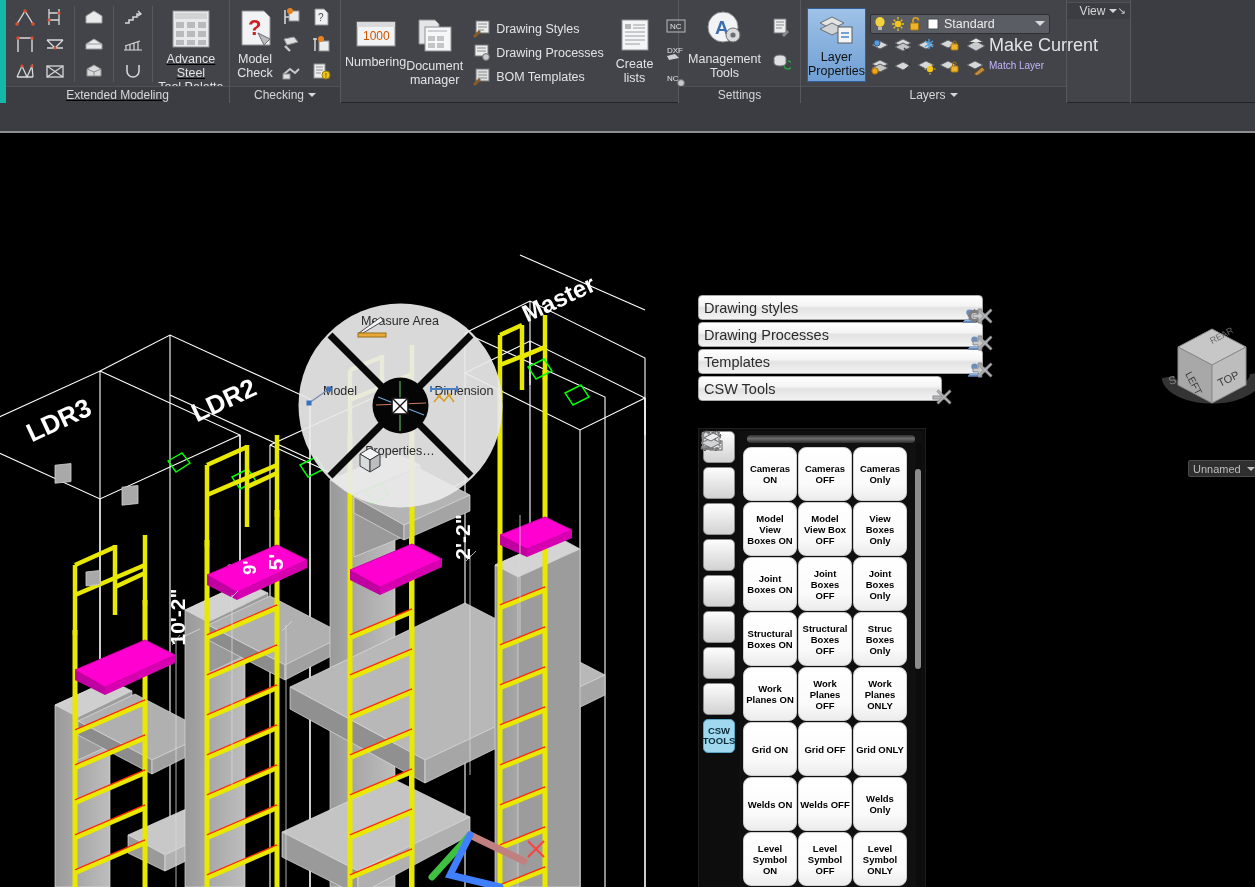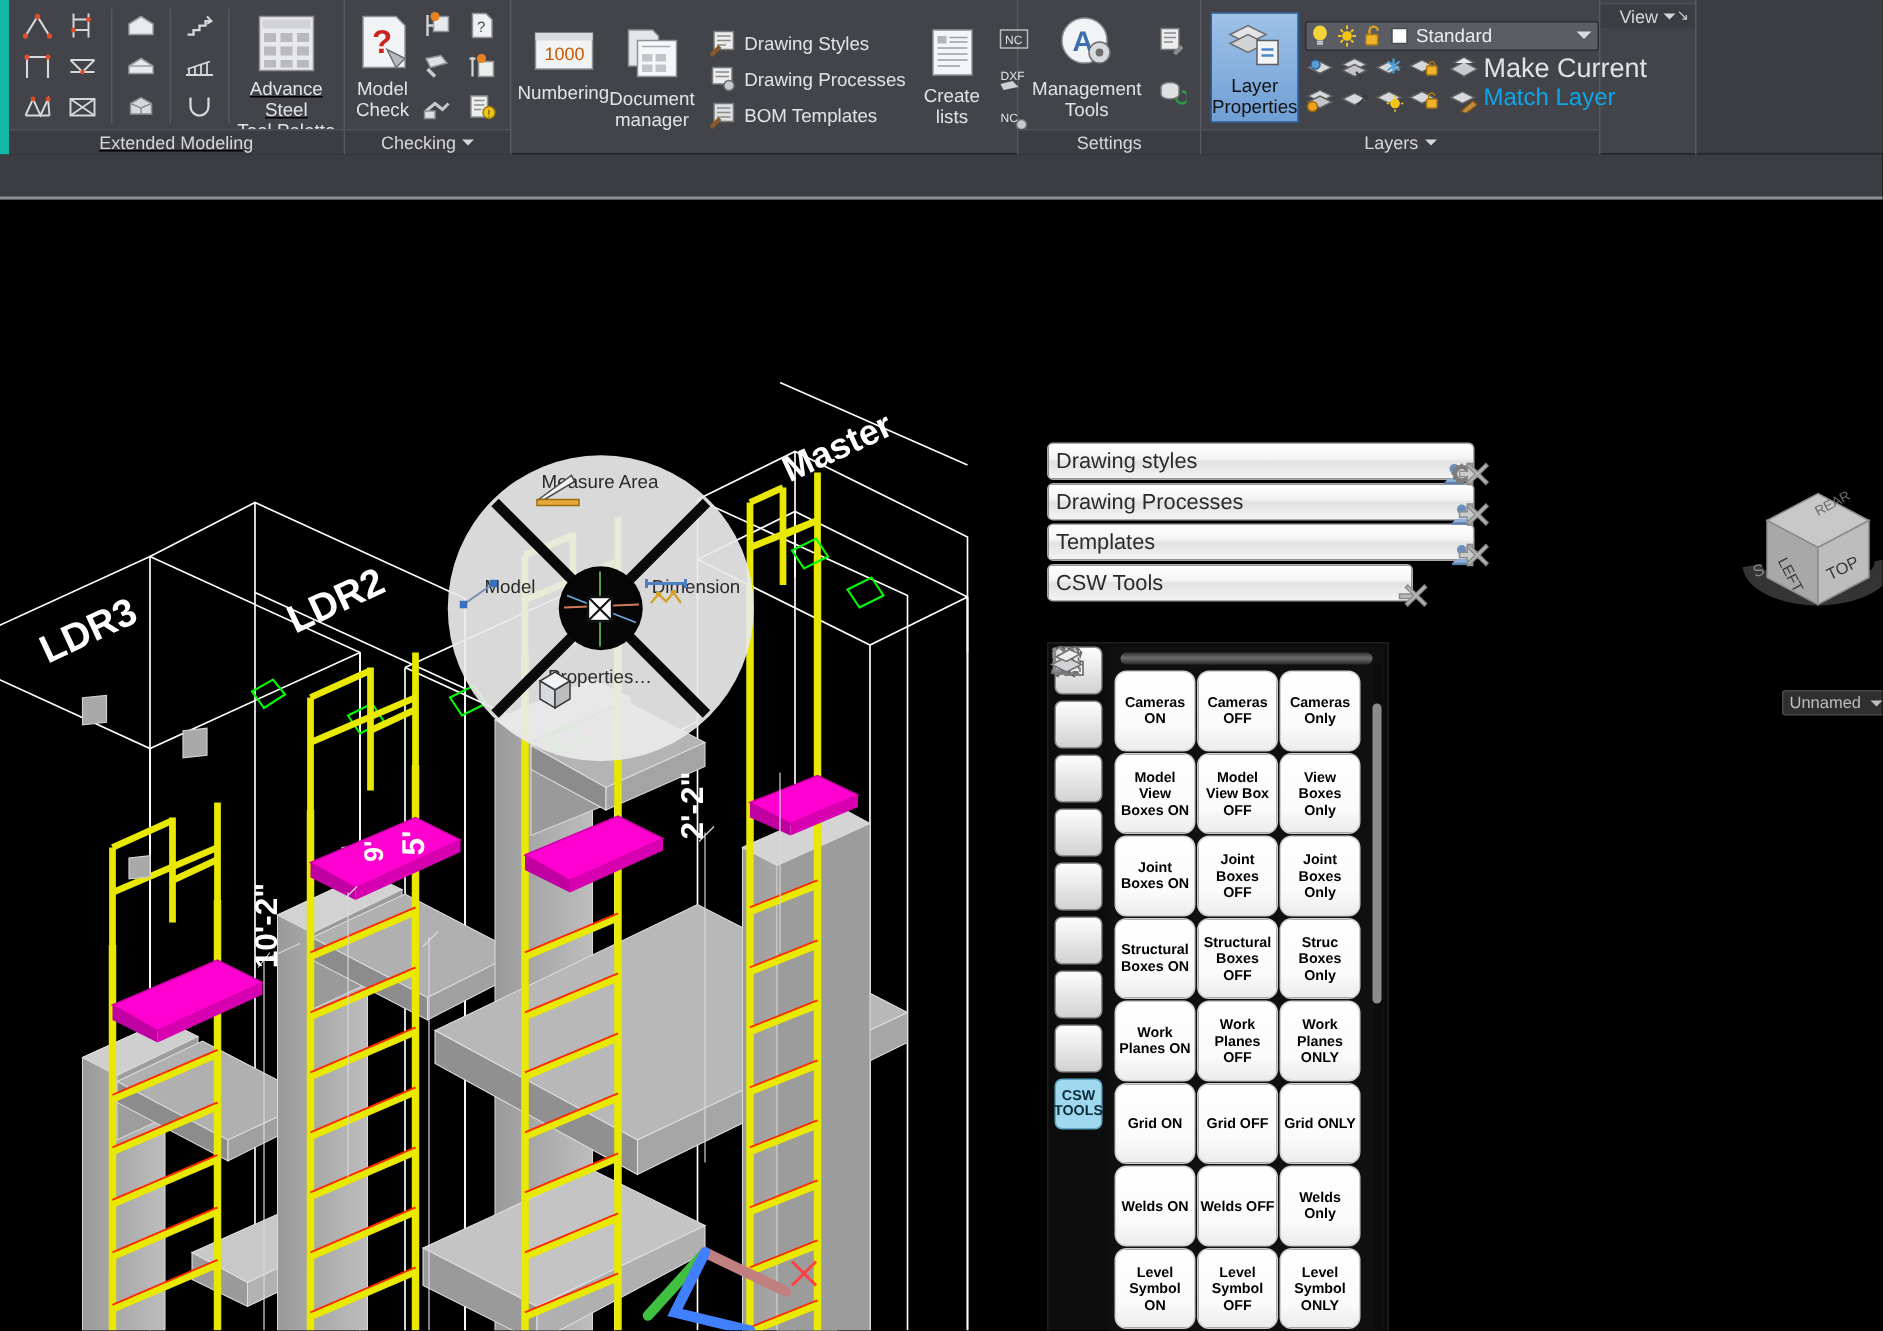--- a/index.html
+++ b/index.html
@@ -73,21 +73,21 @@
   .rowbtn {
     display: flex; align-items: center; gap: 5px;
     color: #e2e3e5; font-size: 12.5px;
     padding: 2px 4px; height: 24px;
     cursor: default; white-space: nowrap;
   }
 
   
   .layer-combo {
     display:flex; align-items:center; gap:4px;
-    width: 196px; height: 20px;
+    width: 180px; height: 20px;
     background: #5b5d64; border: 1px solid #2e3036;
     border-radius: 2px; padding: 0 2px;
     color: #eceded; font-size: 12.5px;
   }
   .layer-combo .dd {
     margin-left:auto; margin-right:2px;
     border-left: 5px solid transparent; border-right: 5px solid transparent;
     border-top: 5px solid #d9dadc;
   }
   .layers-rows { display:flex; flex-direction: column; gap: 1px; }
@@ -677,21 +677,21 @@
                 <rect x="12" y="9" width="7" height="6" rx="1" fill="#efb22a" stroke="#a87a10"></rect>
                 <path d="M13.5 9 V7 A1.9 1.9 0 0 1 17.4 7" stroke="#a87a10" fill="none"></path>
               </svg>
             </span>
           <span class="ic" style="margin-left:3px">
               <svg width="22" height="18" viewBox="0 0 22 18">
                 <path d="M2 8 L10 4 L18 8 L10 12 Z" fill="#d7d8da" stroke="#5c5d5f"></path>
                 <path d="M9 17 L17 10 L20 13 L12 19 Z" fill="#c08a3e" stroke="#6d4c18"></path>
               </svg>
             </span>
-          <span style="color:#0ea5e9;font-size:16px;white-space:nowrap">Match Layer</span>
+          <span style="color:#c4b5fd;font-size:10px;white-space:nowrap">Match Layer</span>
         </div>
       </div>
     </div>
     <div class="panel-title"><span>Layers</span><span class="caret"></span></div>
   </div>
 
   <div class="panel" style="width:64px">
     <div class="panel-title"><span>View</span><span class="caret"></span><span class="arrowcorner">↘</span></div>
   </div>
 

